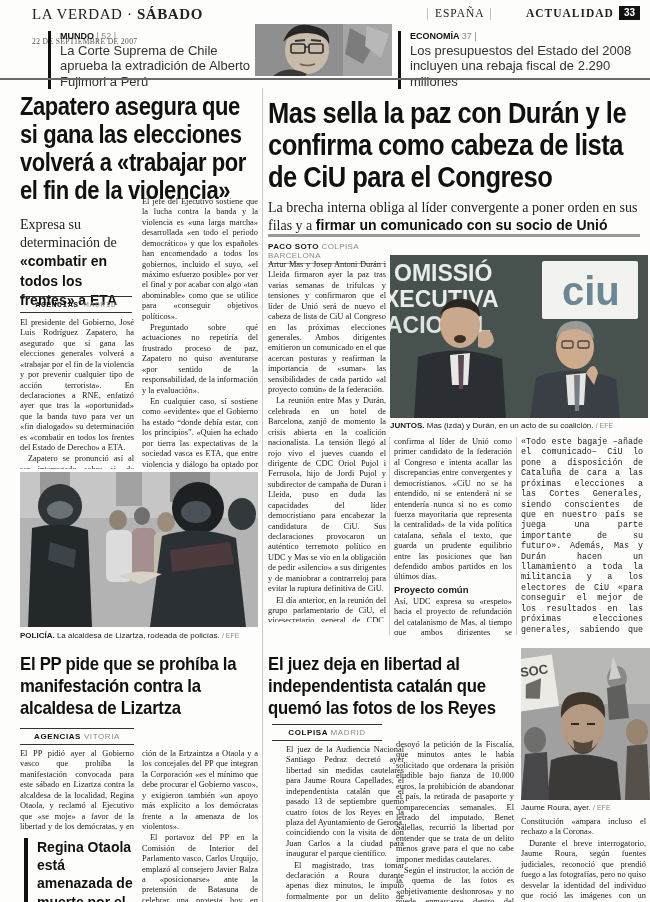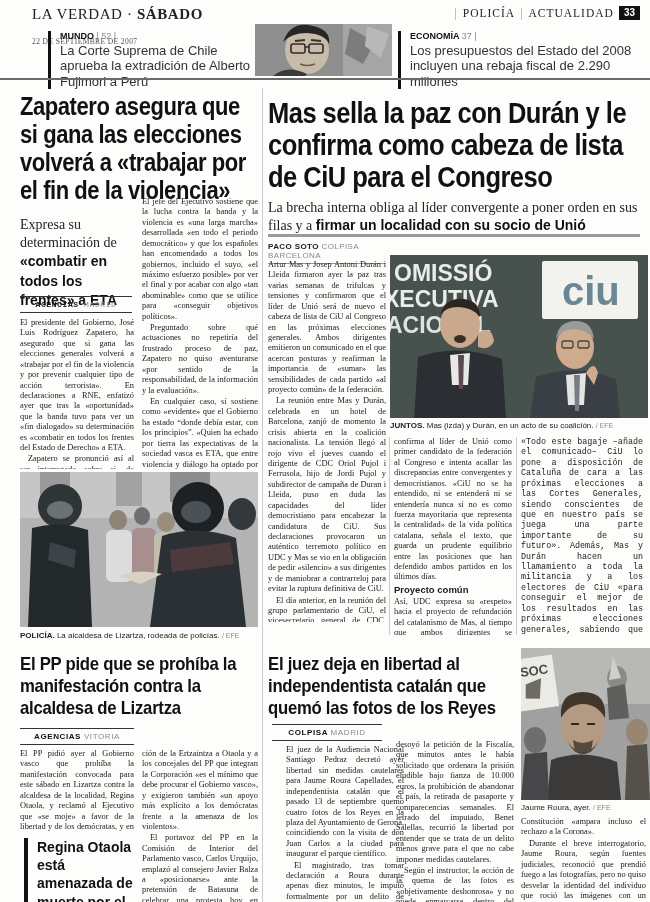--- a/index.html
+++ b/index.html
@@ -7,21 +7,21 @@
         font-family:"Liberation Serif",serif;color:#1a1a1a;overflow:hidden;}
   
   .topbar{position:absolute;left:32px;top:6px;right:10px;height:24px;}
   .mast-line1{font-size:15px;letter-spacing:.6px;color:#222;}
   .mast-line1 .brand{font-weight:400;}
   .mast-line1 .day{font-weight:700;}
   .mast-date{font-size:7.5px;color:#555;letter-spacing:.4px;margin-top:14px;}
   .section-head{position:absolute;right:0;top:0;font-size:11.5px;letter-spacing:1px;color:#222;
                 display:flex;align-items:center;gap:5px;}
   .sec-sep{color:#999;font-weight:400;}
-  .sec-bold{font-weight:400;}
+  .sec-bold{font-weight:700;margin-left:28px;}
   .pagenum-box{display:inline-block;background:#111;color:#fff;font-family:"Liberation Sans",sans-serif;
                font-size:10px;font-weight:700;padding:1px 5px 2px;letter-spacing:0;}
   
   .teaser{position:absolute;border-left:3px solid #111;padding-left:9px;}
   .teaser-kicker{font-family:"Liberation Sans",sans-serif;font-size:9px;font-weight:700;color:#111;margin-bottom:2px;}
   .teaser-kicker .ref{color:#888;font-weight:400;}
   .teaser-headline{font-family:"Liberation Sans",sans-serif;font-size:13px;line-height:1.18;color:#333;}
   .band-rule{position:absolute;left:0;top:78px;width:650px;height:2px;background:#6a6a6a;}
   
   .headline{font-family:"Liberation Sans",sans-serif;font-weight:700;color:#111;
@@ -53,21 +53,21 @@
     <div class="masthead">
       <div class="mast-line1">
         <span class="brand">LA VERDAD</span>
         <span>·</span>
         <span class="day">SÁBADO</span>
       </div>
       <div class="mast-date">22 DE SEPTIEMBRE DE 2007</div>
     </div>
     <div class="section-head">
       <span class="sec-sep">|</span>
-      <span>POLICÍA</span>
+      <span>ESPAÑA</span>
       <span class="sec-sep">|</span>
       <span class="sec-bold">ACTUALIDAD</span>
       <span class="pagenum-box">33</span>
     </div>
   </div>
 
   <div class="teaser" style="left:48px;top:31px;width:196px;">
     <div class="teaser-kicker">
       <span>MUNDO</span>
       <span class="ref">| 52 |</span>
@@ -165,21 +165,21 @@
     </div>
   <div class="pullquote" style="position:absolute;left:24px;top:838px;width:104px;">Regina Otaola está amenazada de muerte por el entorno etarra</div>
   <div class="body-col" style="position:absolute;left:142px;top:749px;width:116px;height:153px;">
       <p>ción de la Ertzaintza a Otaola y a los concejales del PP que integran la Corporación «es el mínimo que debe procurar el Gobierno vasco», y exigieron también «un apoyo más explícito a los demócratas frente a la amenaza de los violentos».</p>
       <p>El portavoz del PP en la Comisión de Interior del Parlamento vasco, Carlos Urquijo, emplazó al consejero Javier Balza a «posicionarse» ante la pretensión de Batasuna de celebrar una protesta hoy en Lizartza en contra de la alcaldesa, Regina Otaola, amenazada de muerte desde que colocó en el Ayuntamiento la bandera española y retiró los carteles de apoyo a ETA.</p>
     </div>
 
   <div class="headline" style="position:absolute;left:268px;top:98px;width:434px;font-size:29px;line-height:1.1;letter-spacing:-0.6px;">Mas sella la paz con Durán y le confirma como cabeza de lista de CiU para el Congreso</div>
 
   <div class="standfirst" style="position:absolute;left:268px;top:199px;width:376px;font-size:14px;line-height:1.25;">
-    <span>La brecha interna obliga al líder convergente a poner orden en sus filas y a </span><span class="sf-bold">firmar un localidad con su socio de Unió</span>
+    <span>La brecha interna obliga al líder convergente a poner orden en sus filas y a </span><span class="sf-bold">firmar un comunicado con su socio de Unió</span>
   </div>
   <div style="position:absolute;left:268px;top:234px;width:372px;height:3px;background:#9a9a9a;"></div>
 
   <div style="position:absolute;left:268px;top:242px;width:118px;border-bottom:1px solid #999;padding-bottom:3px;
               font-family:'Liberation Sans',sans-serif;font-size:8px;letter-spacing:.4px;">
     <span style="font-weight:700;">PACO SOTO</span>
     <span style="color:#8a8a8a;">COLPISA BARCELONA</span>
   </div>
 
   <div class="body-col" style="position:absolute;left:268px;top:260px;width:118px;height:362px;">

